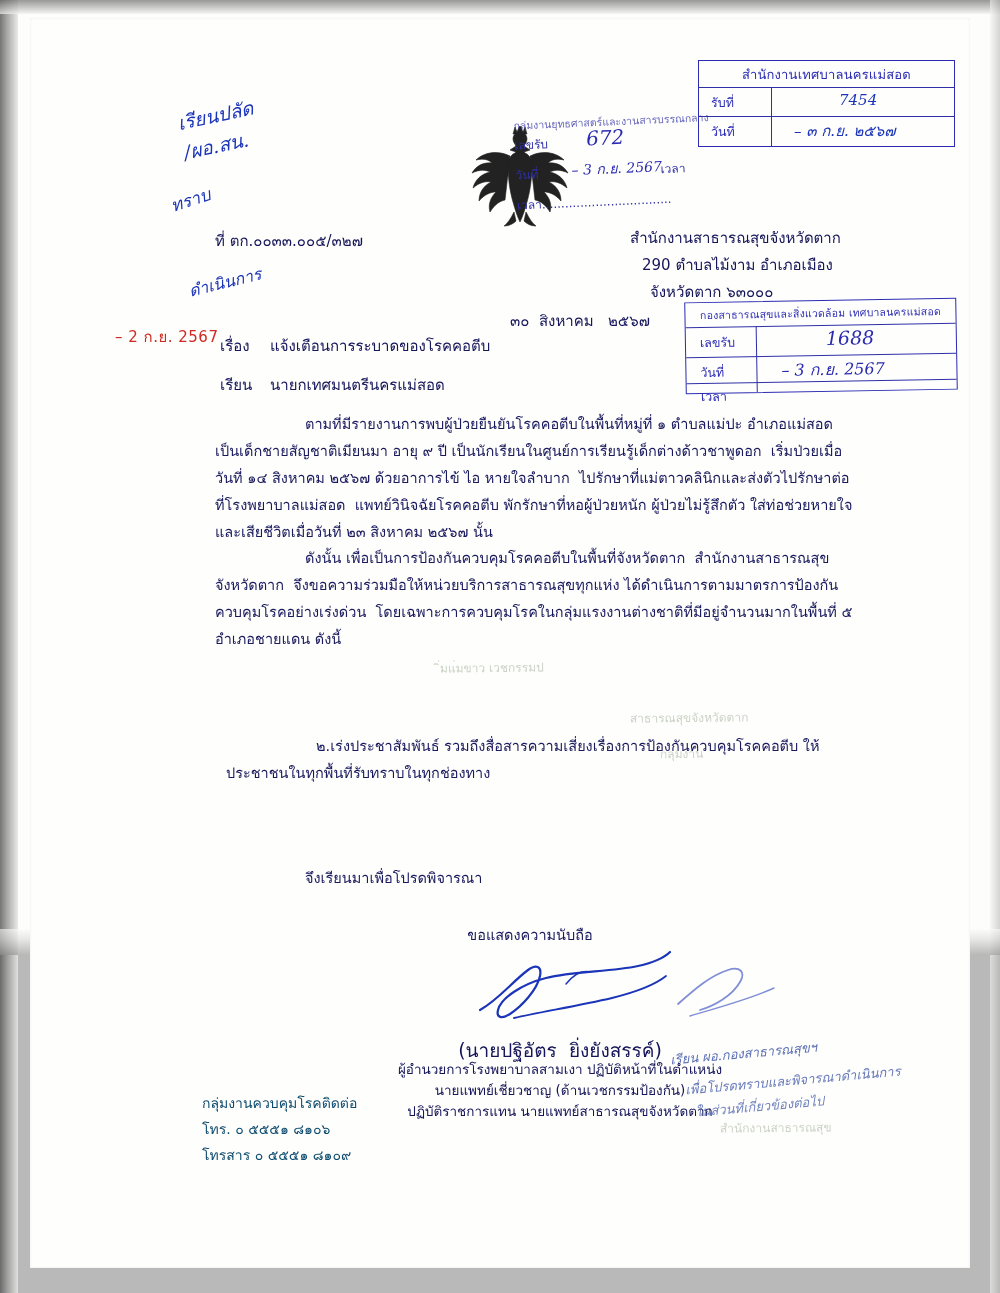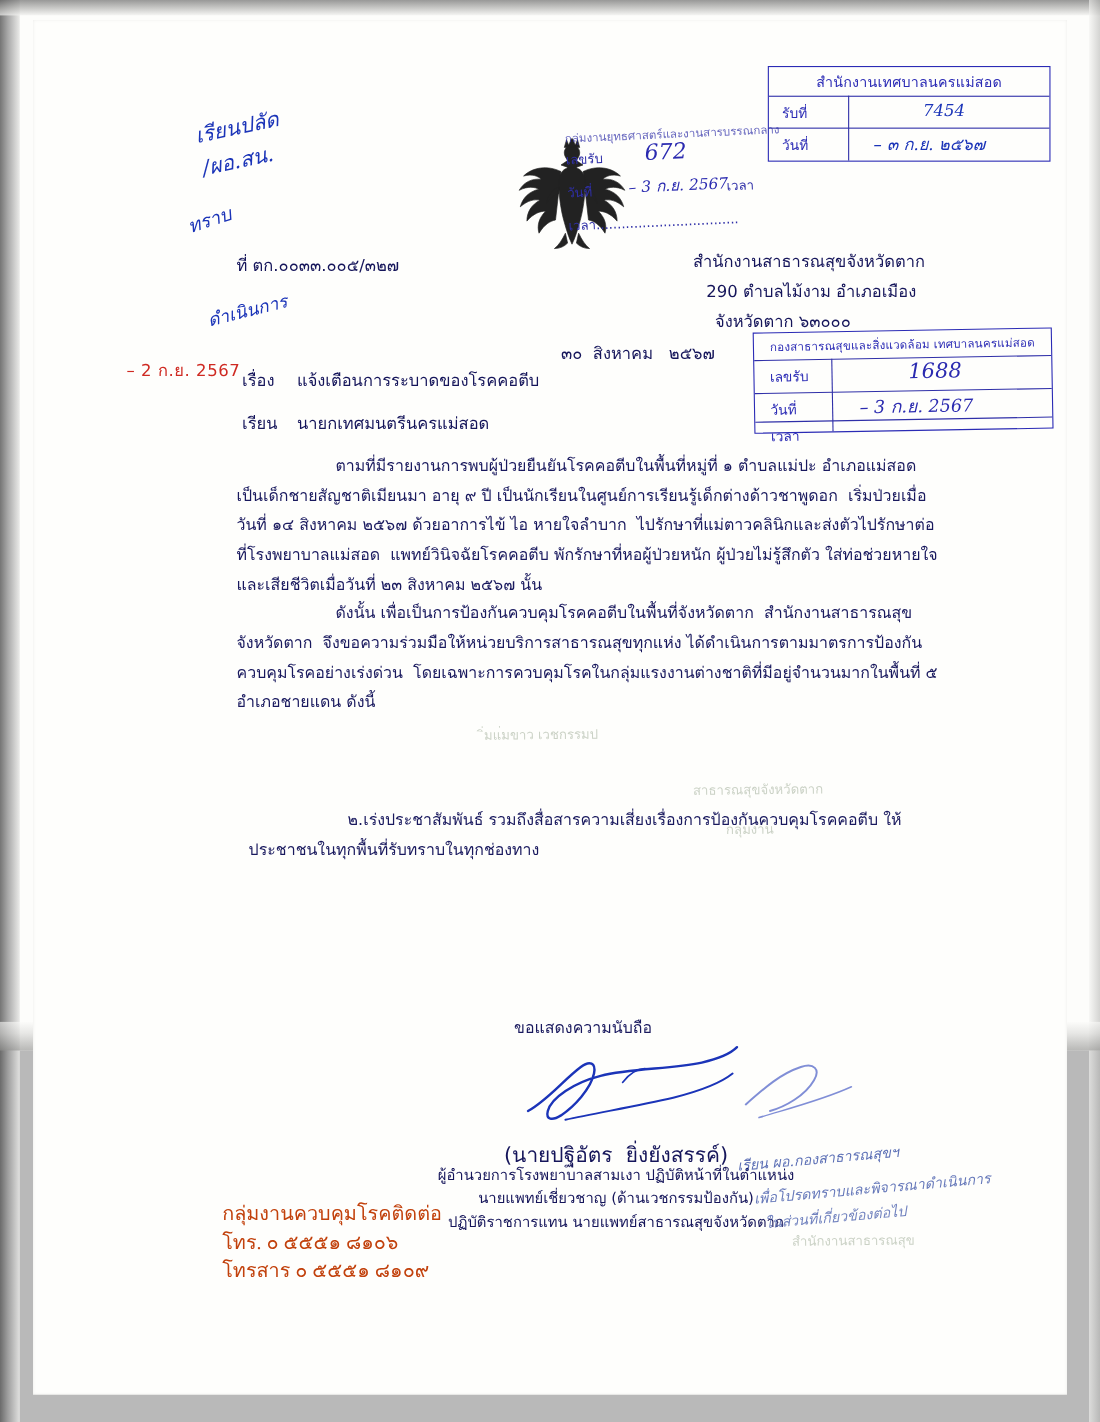--- a/index.html
+++ b/index.html
@@ -123,25 +123,24 @@
     transform: rotate(-0.6deg);
   }
 
   .sig-ink {
     position: absolute;
     pointer-events: none;
   }
 
   .footer-block {
     position: absolute;
-    color: #c2410c;
-    font-size: 18px;
+    color: #0c4a6e;
+    font-size: 14px;
     line-height: 26px;
     white-space: pre;
-    font-family: Liberation Serif, serif;
   }
 </style>
 </head>
 <body>
 
 <div class="page">
 
   <div class="scan-edge-left"></div>
   <div class="scan-edge-top"></div>
   <div class="scan-edge-right"></div>
@@ -223,20 +222,21 @@
     <div class="t" style="left:240px; top:347px; font-size:15px;">นายกเทศมนตรีนครแม่สอด</div>
 
     <div class="body-text" style="left:185px; top:393px; width:640px; text-indent:90px;">ตามที่มีรายงานการพบผู้ป่วยยืนยันโรคคอตีบในพื้นที่หมู่ที่ ๑ ตำบลแม่ปะ อำเภอแม่สอด เป็นเด็กชายสัญชาติเมียนมา อายุ ๙ ปี เป็นนักเรียนในศูนย์การเรียนรู้เด็กต่างด้าวชาพูดอก  เริ่มป่วยเมื่อวันที่ ๑๔ สิงหาคม ๒๕๖๗ ด้วยอาการไข้ ไอ หายใจลำบาก  ไปรักษาที่แม่ตาวคลินิกและส่งตัวไปรักษาต่อที่โรงพยาบาลแม่สอด  แพทย์วินิจฉัยโรคคอตีบ พักรักษาที่หอผู้ป่วยหนัก ผู้ป่วยไม่รู้สึกตัว ใส่ท่อช่วยหายใจ  และเสียชีวิตเมื่อวันที่ ๒๓ สิงหาคม ๒๕๖๗ นั้น</div>
 
     <div class="body-text" style="left:185px; top:527px; width:640px; text-indent:90px;">ดังนั้น เพื่อเป็นการป้องกันควบคุมโรคคอตีบในพื้นที่จังหวัดตาก  สำนักงานสาธารณสุขจังหวัดตาก  จึงขอความร่วมมือให้หน่วยบริการสาธารณสุขทุกแห่ง ได้ดำเนินการตามมาตรการป้องกันควบคุมโรคอย่างเร่งด่วน  โดยเฉพาะการควบคุมโรคในกลุ่มแรงงานต่างชาติที่มีอยู่จำนวนมากในพื้นที่ ๕ อำเภอชายแดน ดังนี้</div>
 
 
     <div class="body-text" style="left:196px; top:715px; width:640px; text-indent:90px;">๒.เร่งประชาสัมพันธ์ รวมถึงสื่อสารความเสี่ยงเรื่องการป้องกันควบคุมโรคคอตีบ ให้ประชาชนในทุกพื้นที่รับทราบในทุกช่องทาง</div>
 
 
+    <div class="body-text" style="left:275px; top:847px; width:600px;">จึงเรียนมาเพื่อโปรดพิจารณา</div>
 
     <div class="body-text center" style="left:360px; top:904px; width:280px;">ขอแสดงความนับถือ</div>
 
     <div class="sig-ink" style="left:440px; top:930px; width:230px; height:90px;">
       <svg viewBox="0 0 230 90" width="230" height="90">
         <path d="M10 62 C28 52 42 34 58 22 C66 16 72 18 70 28 C67 42 52 58 40 66 C32 71 26 70 28 62 C31 50 52 36 76 30 C104 23 140 24 168 18 C186 14 196 8 200 4" fill="none" stroke="#1b34b8" stroke-width="2.2" stroke-linecap="round"></path>
         <path d="M44 70 C70 64 108 58 142 50 C166 44 186 36 196 28" fill="none" stroke="#1b34b8" stroke-width="1.8" stroke-linecap="round"></path>
         <path d="M96 36 C104 26 112 22 120 24" fill="none" stroke="#1b34b8" stroke-width="1.5" stroke-linecap="round"></path>
       </svg>
     </div>

